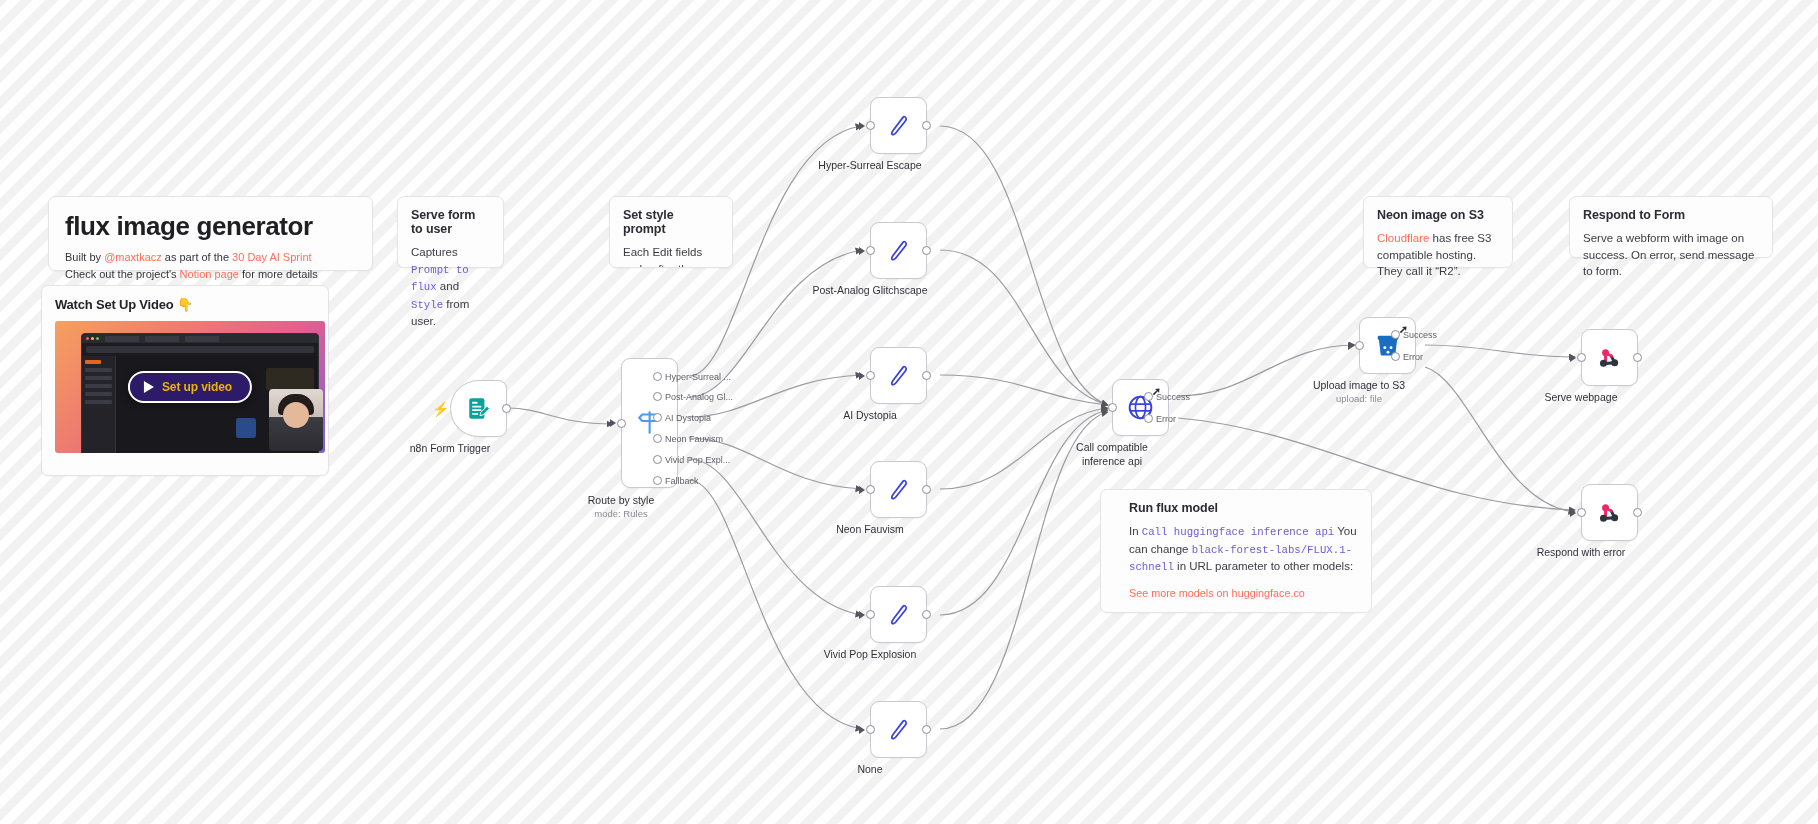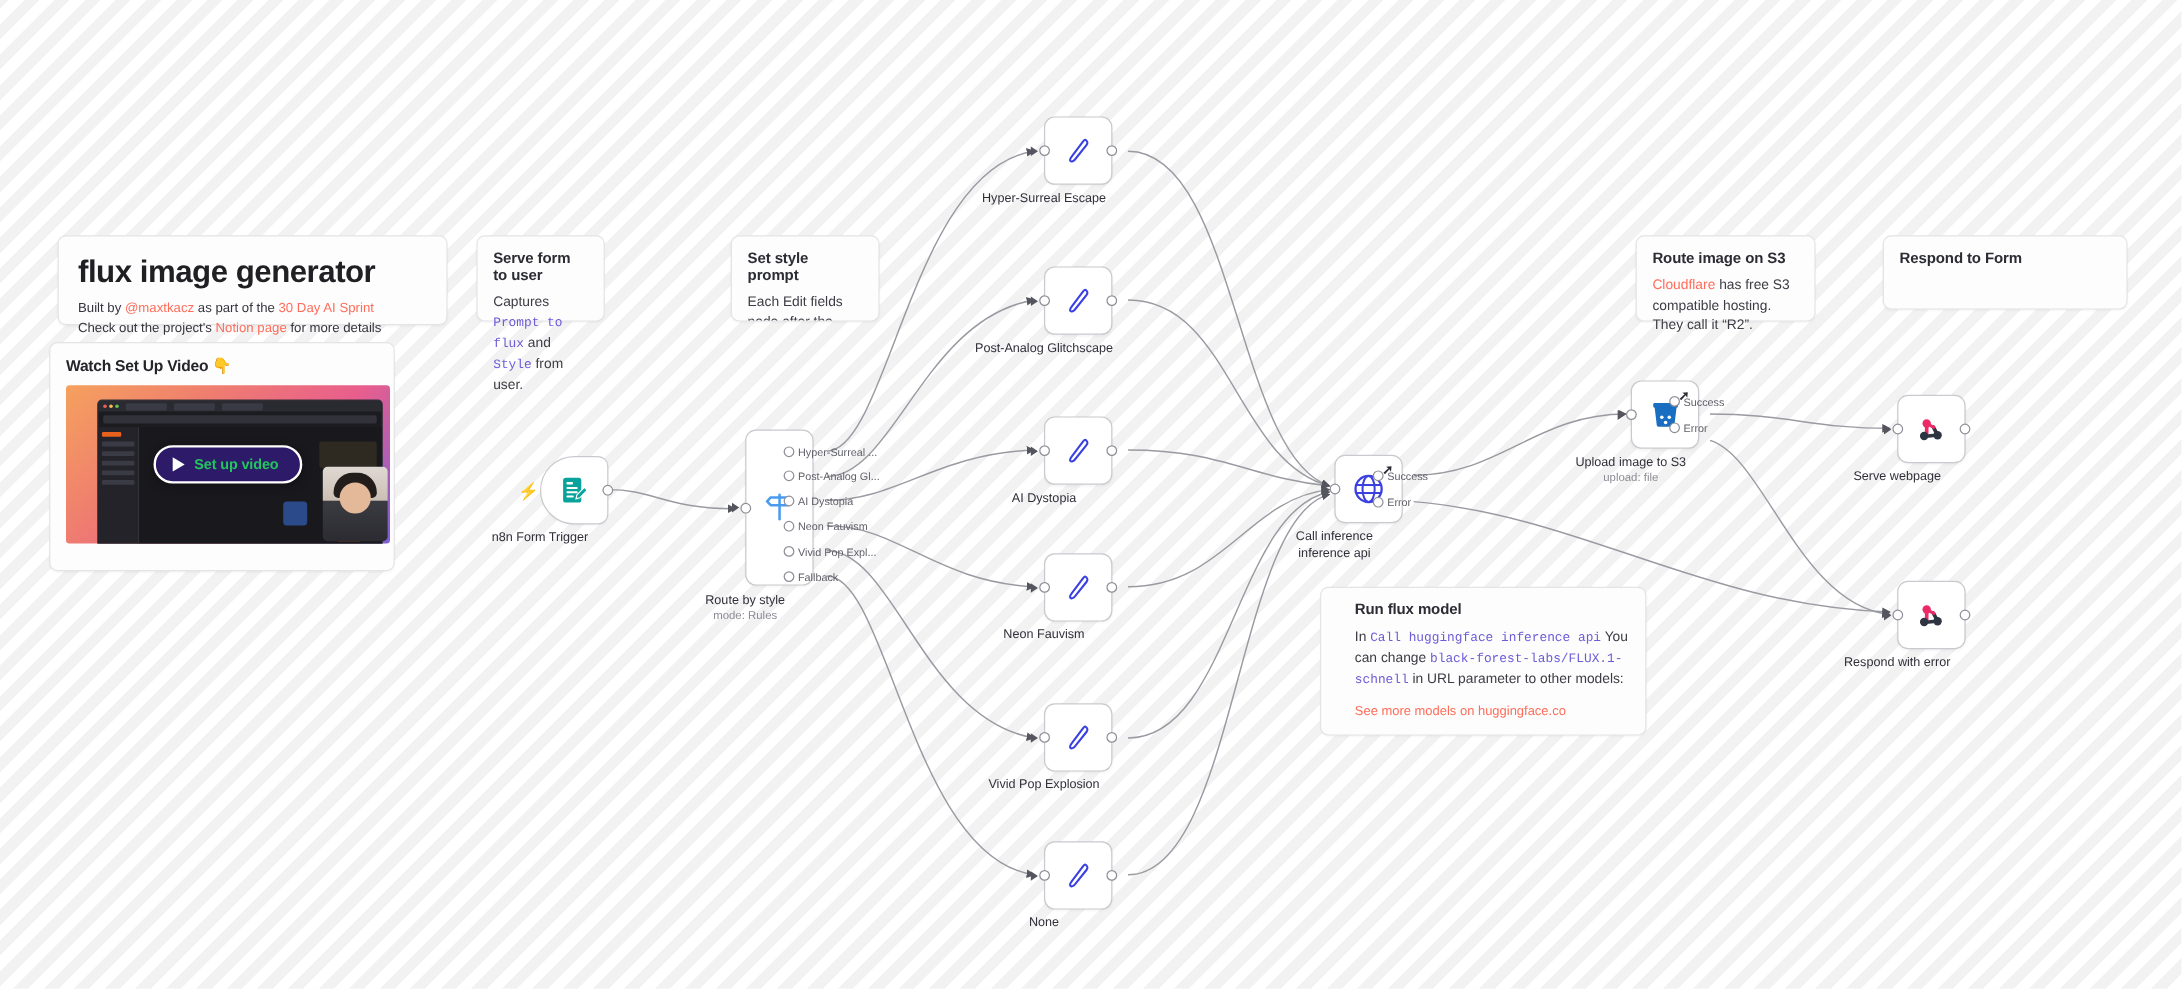--- a/index.html
+++ b/index.html
@@ -85,21 +85,21 @@
     position: absolute; left:50%; top:50%; transform: translate(-50%,-50%);
     display:flex; align-items:center; gap:8px;
     background:#2d1b69; border:2px solid #ffffff; border-radius:22px;
     padding: 7px 18px 7px 14px;
     box-shadow: 0 2px 8px rgba(0,0,0,0.3);
   }
   #video-play .tri {
     width:0;height:0;border-style:solid;border-width:6px 0 6px 10px;
     border-color: transparent transparent transparent #ffffff;
   }
-  #video-play .plabel { color:#22c55e; font-size:12px; font-weight:700; letter-spacing:-0.1px;}
+  #video-play .plabel { color:#eab308; font-size:12px; font-weight:700; letter-spacing:-0.1px;}
   #video-face {
     position:absolute; right:2px; bottom:2px; width:54px; height:62px;
     border-radius:4px; overflow:hidden;
     background: linear-gradient(180deg,#dfd9d3 0%, #cbbfb4 45%, #3b3b42 46%, #2b2b31 100%);
   }
   #video-face .hair { position:absolute; left:9px; top:5px; width:36px; height:21px; background:#221d1a; border-radius:16px 16px 4px 4px;}
   #video-face .head { position:absolute; left:14px; top:13px; width:26px; height:26px; background:#e3b99a; border-radius:50%;}
 
   
   .node {
@@ -280,28 +280,29 @@
   </div>
 
   <div class="note" style="left:609px; top:196px; width:124px; height:72px; overflow:hidden;">
     <div class="note-title">Set style prompt</div>
     <div class="note-body">
       <span>Each Edit fields node after the Switch sets </span>
     </div>
   </div>
 
   <div class="note" style="left:1363px; top:196px; width:150px; height:72px;">
-    <div class="note-title">Route image on S3</div>
+    <div class="note-title">Neon image on S3</div>
     <div class="note-body">
       <span class="linkred">Cloudflare</span><span> has free S3 compatible hosting. They call it “R2”.</span>
     </div>
   </div>
 
   <div class="note" style="left:1569px; top:196px; width:204px; height:62px;">
     <div class="note-title">Respond to Form</div>
+    <div class="note-body">Serve a webform with image on success. On error, send message to form.</div>
   </div>
 
   <div class="note run-note">
     <div class="note-title">Run flux model</div>
     <div class="note-body">
       <span>In </span><span class="code">Call huggingface inference api</span><span> You can change </span><span class="code">black-forest-labs/FLUX.1-schnell</span><span> in URL parameter to other models:</span>
     </div>
     <div class="run-more">See more models on huggingface.co</div>
   </div>
 
@@ -442,21 +443,21 @@
       </svg>
       <div class="out-row" style="top:12px;">
         <div class="ep" style="left:0;top:0;"></div>
         <div class="ep-label">Success</div>
       </div>
       <div class="out-row" style="top:34px;">
         <div class="ep" style="left:0;top:0;"></div>
         <div class="ep-label">Error</div>
       </div>
     </div>
-    <div class="node-label">Call inference</div>
+    <div class="node-label">Call compatible</div>
     <div class="node-label" style="top:76px;">inference api</div>
   </div>
 
   <div class="node-wrap" style="left:1359px; top:317px;">
     <div class="node">
       <div class="arrow-in"></div>
       <div class="ep ep-in"></div>
       <div class="pinned">➚</div>
       <svg class="icon" width="28" height="28" viewBox="0 0 24 24">
         <path d="M4 5 h16 l-1.7 14.2 a1.2 1.2 0 0 1 -1.2 1.0 h-10.2 a1.2 1.2 0 0 1 -1.2 -1.0 z" fill="#1a6ec1"></path>

